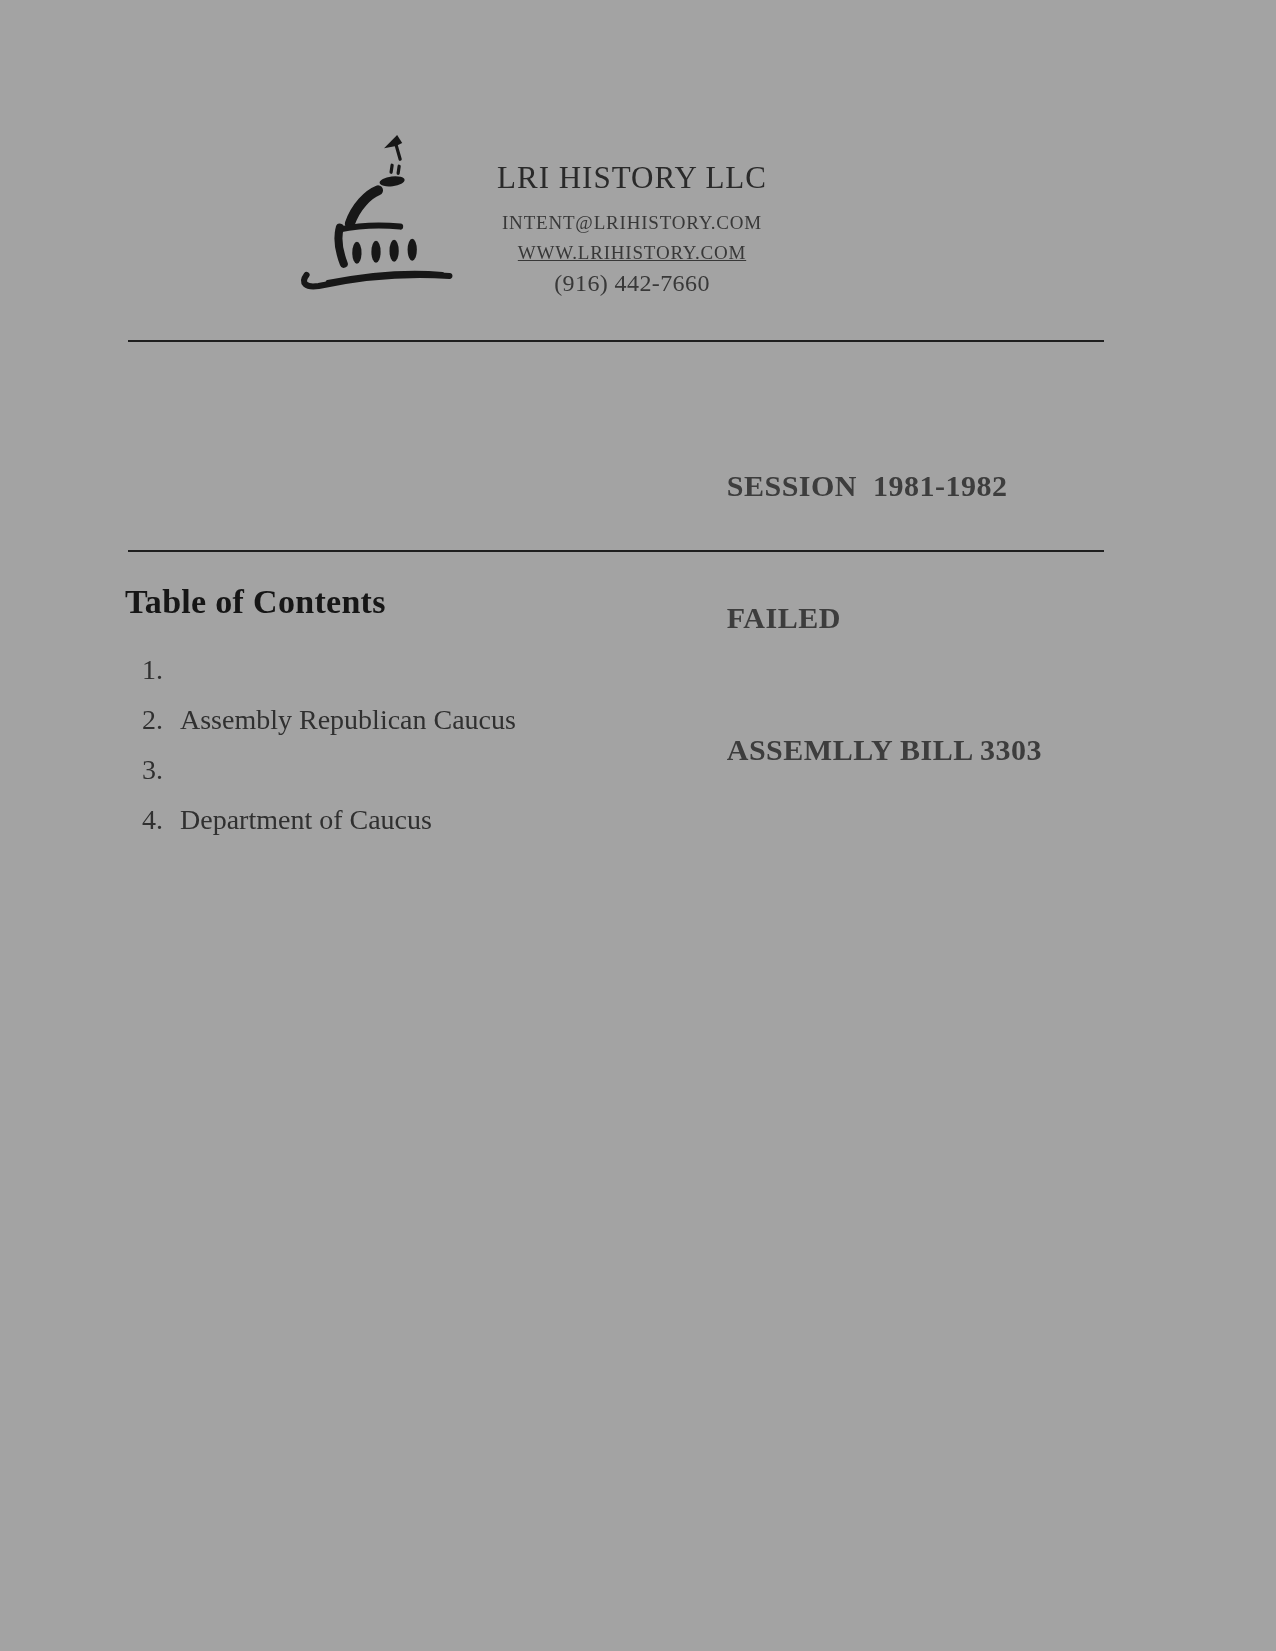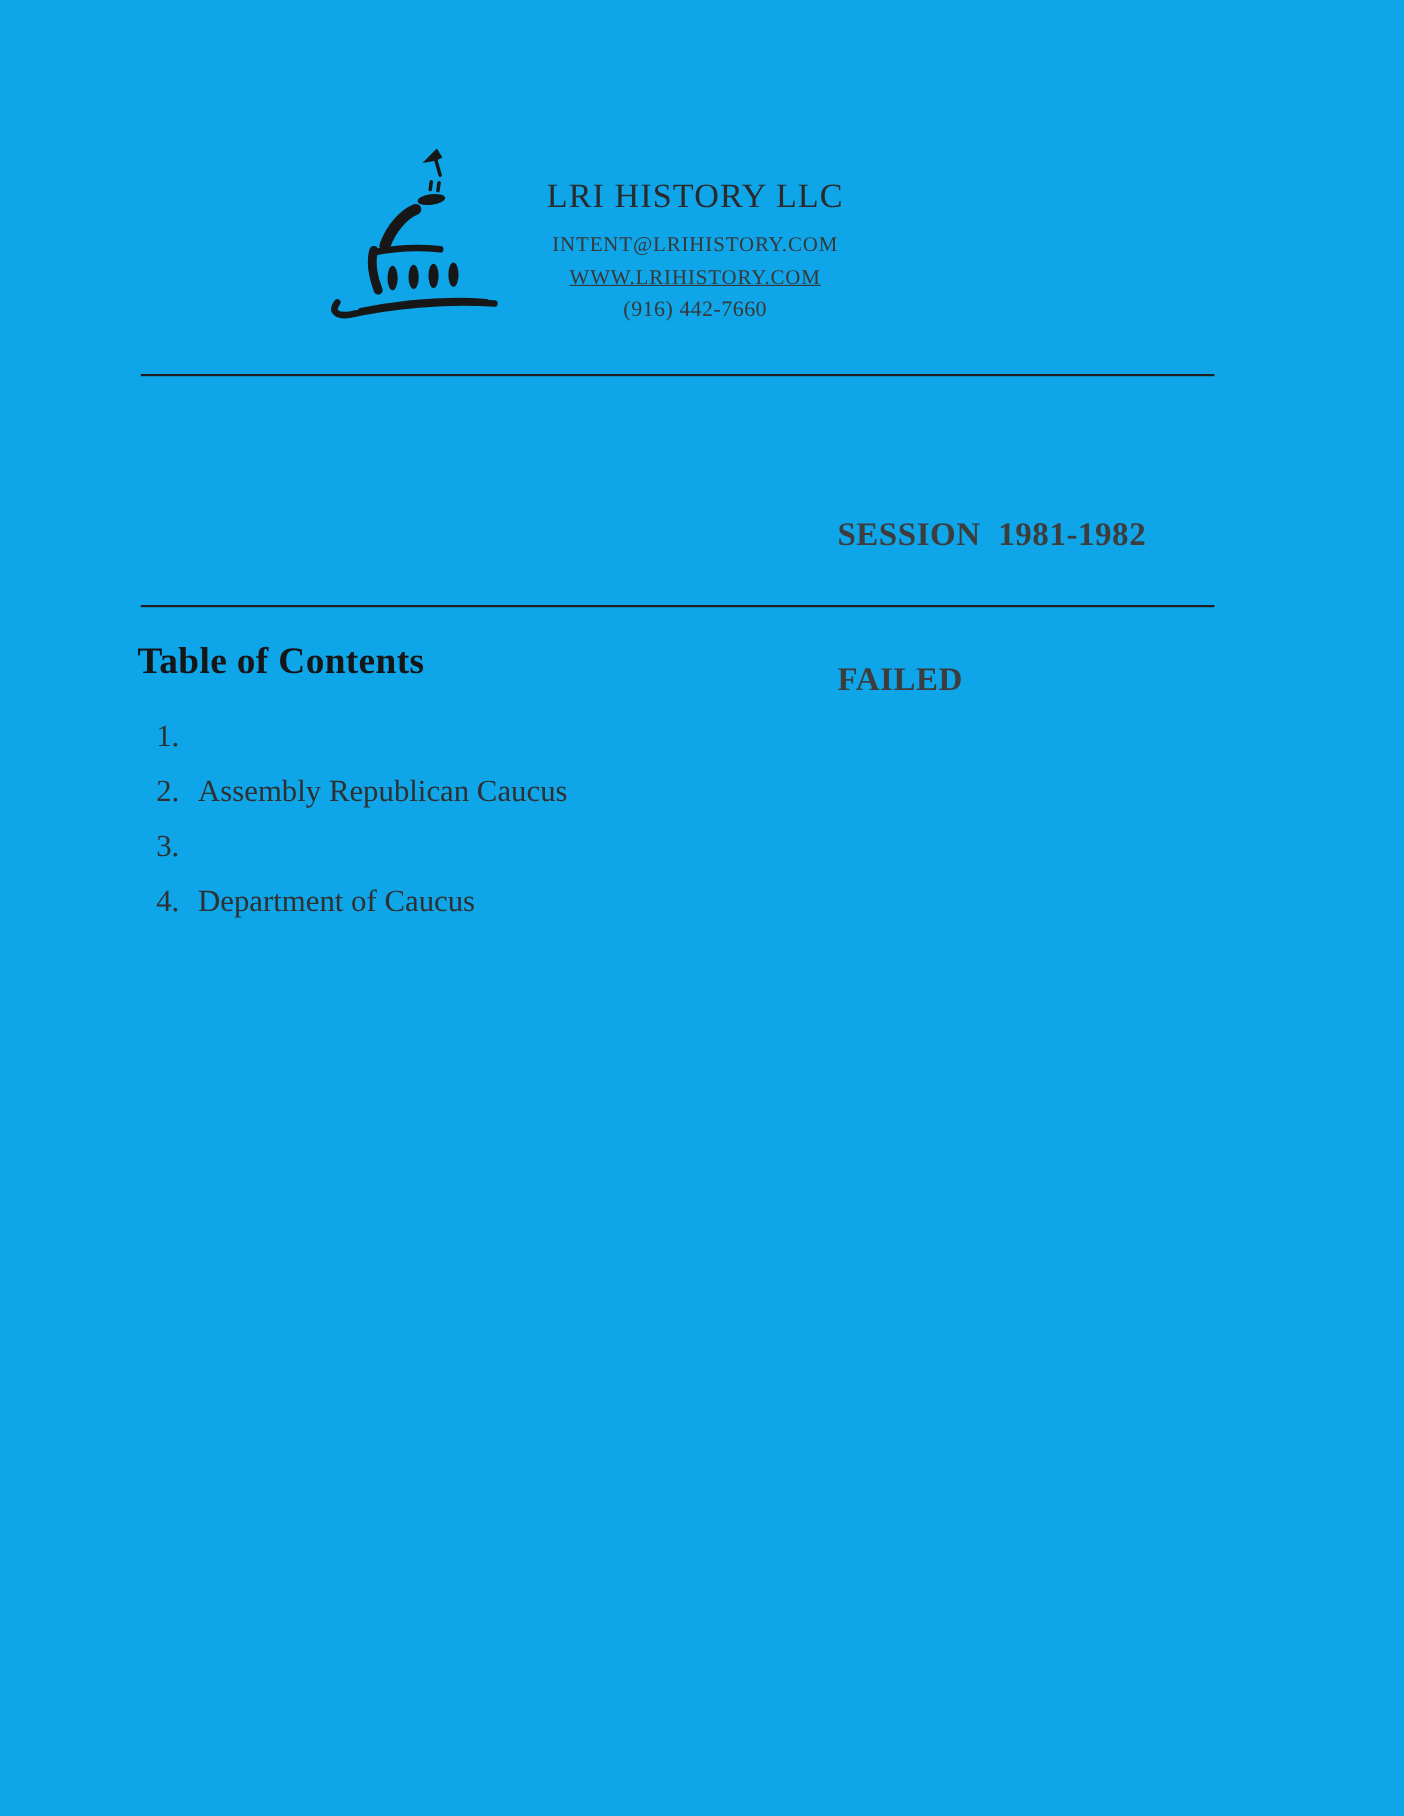--- a/index.html
+++ b/index.html
@@ -5,21 +5,21 @@
   * { margin: 0; padding: 0; box-sizing: border-box; }
   html, body { background: #ffffff; }
   body {
     font-family: "Liberation Serif", "DejaVu Serif", serif;
     color: #1d1d1d;
   }
   .page {
     position: relative;
     width: 1276px;
     height: 1651px;
-    background: #0ea5e9;
+    background: #a3a3a3;
     margin: 0 auto;
     overflow: hidden;
   }
 
   
   .logo {
     position: absolute;
     left: 293px;
     top: 126px;
     width: 162px;
@@ -46,21 +46,21 @@
     position: absolute;
     left: 0;
     width: 100%;
     font-size: 19px;
     letter-spacing: 0.8px;
     color: #383838;
     white-space: nowrap;
   }
   .contact-email   { top: 212px; }
   .contact-website { top: 242px; text-decoration: underline; }
-  .contact-phone   { top: 270px; font-size: 20px; letter-spacing: 0.4px; }
+  .contact-phone   { top: 270px; font-size: 24px; letter-spacing: 0.4px; }
 
   
   .rule {
     position: absolute;
     left: 128px;
     width: 976px;
     height: 0;
     border-top: 2px solid #1f1f1f;
   }
   .rule-top    { top: 340px; }
@@ -149,20 +149,21 @@
     <div class="contact-line contact-email">INTENT@LRIHISTORY.COM</div>
     <div class="contact-line contact-website">WWW.LRIHISTORY.COM</div>
     <div class="contact-line contact-phone">(916) 442-7660</div>
   </div>
 
   <div class="rule rule-top"></div>
 
   <div class="session-block">
     <div>SESSION  1981-1982</div>
     <div>FAILED</div>
+    <div>ASSEMLLY BILL 3303</div>
   </div>
 
   <div class="rule rule-bottom"></div>
 
   <div class="toc-title">Table of Contents</div>
 
   <div class="toc-list">
     <div class="toc-item">
       <span class="toc-num">1.</span>
     </div>

